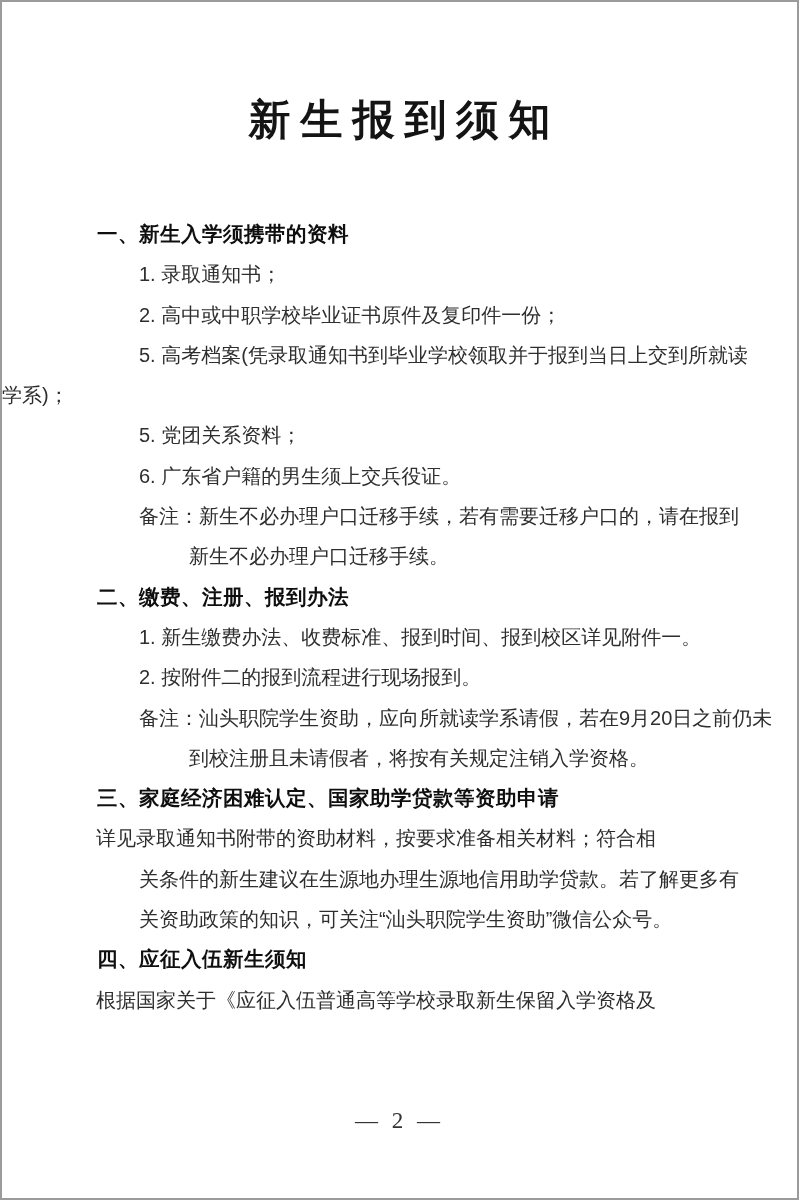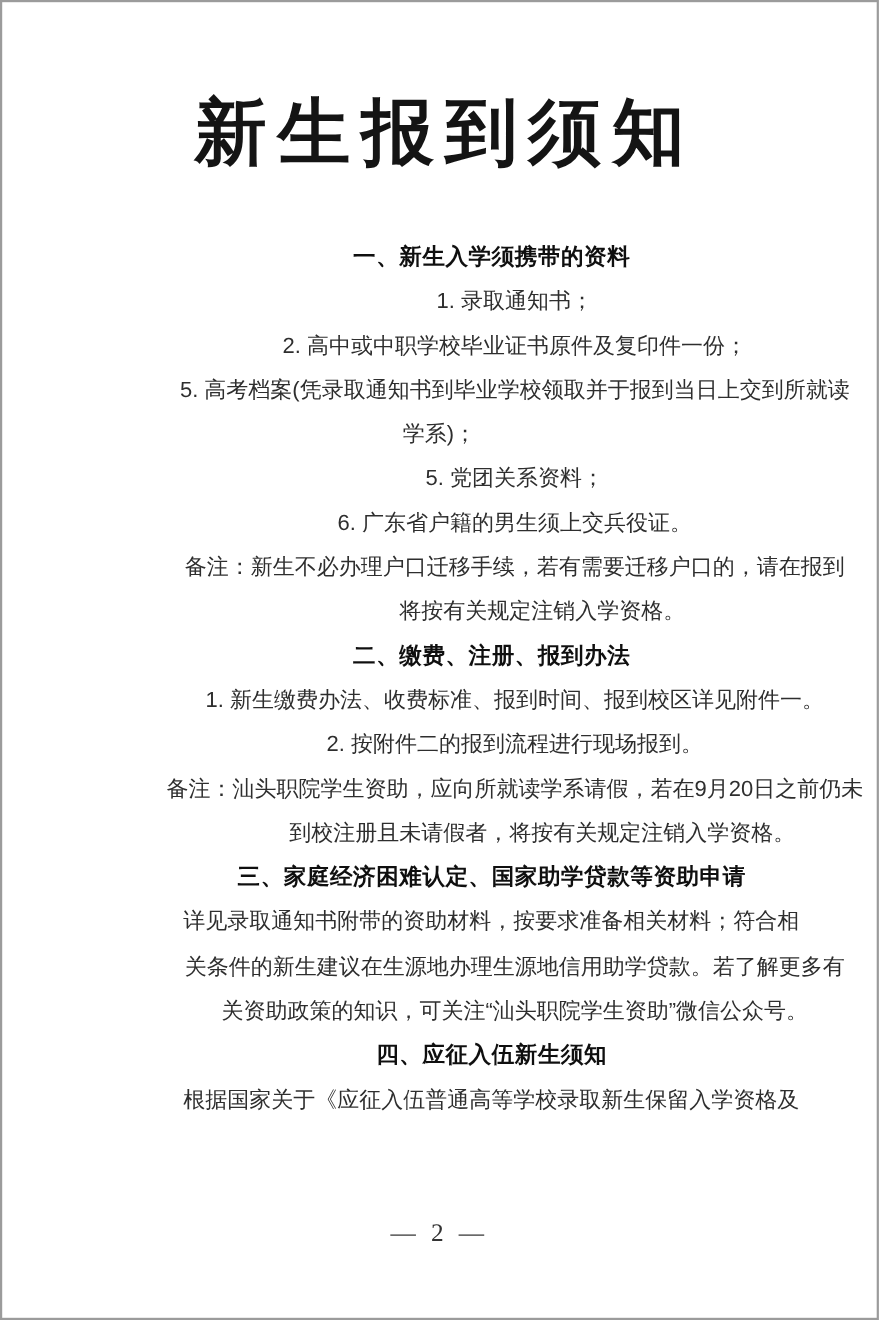--- a/index.html
+++ b/index.html
@@ -15,39 +15,38 @@
   }
   .doc-title {
     position: absolute;
     top: 86px;
     left: 0;
     right: 0;
     margin: 0;
     text-align: center;
     font-family: "DejaVu Serif", "Liberation Serif", serif;
     font-weight: 700;
-    font-size: 66px;
+    font-size: 42px;
     line-height: 64px;
     letter-spacing: 10px;
     padding-left: 10px;
     color: #141414;
   }
   .doc-body {
     position: absolute;
     top: 212px;
     left: 0;
     right: 0;
   }
   .ln {
     height: 40.3px;
     line-height: 40.3px;
     font-size: 20px;
     color: #2e2e2e;
     white-space: nowrap;
-    text-align: center;
   }
   .ln.heading {
     font-weight: 700;
     color: #0f0f0f;
     padding-left: 95px;
     font-size: 20.5px;
     letter-spacing: 0.5px;
   }
   .sec-num { display: inline-block; min-width: 42px; }
   .ln.item      { padding-left: 137px; }
@@ -79,21 +78,21 @@
     <div class="ln heading">
       <span class="sec-num">一、</span><span>新生入学须携带的资料</span>
     </div>
     <div class="ln item">1. 录取通知书；</div>
     <div class="ln item">2. 高中或中职学校毕业证书原件及复印件一份；</div>
     <div class="ln item">5. 高考档案(凭录取通知书到毕业学校领取并于报到当日上交到所就读</div>
     <div class="ln cont">学系)；</div>
     <div class="ln item">5. 党团关系资料；</div>
     <div class="ln item">6. 广东省户籍的男生须上交兵役证。</div>
     <div class="ln item">备注：新生不必办理户口迁移手续，若有需要迁移户口的，请在报到</div>
-    <div class="ln note-cont">将按有关规定注销入学资格。</div>
+    <div class="ln note-cont">新生不必办理户口迁移手续。</div>
 
     <div class="ln heading">
       <span class="sec-num">二、</span><span>缴费、注册、报到办法</span>
     </div>
     <div class="ln item">1. 新生缴费办法、收费标准、报到时间、报到校区详见附件一。</div>
     <div class="ln item">2. 按附件二的报到流程进行现场报到。</div>
     <div class="ln item">备注：汕头职院学生资助，应向所就读学系请假，若在9月20日之前仍未</div>
     <div class="ln note-cont">到校注册且未请假者，将按有关规定注销入学资格。</div>
 
     <div class="ln heading">

